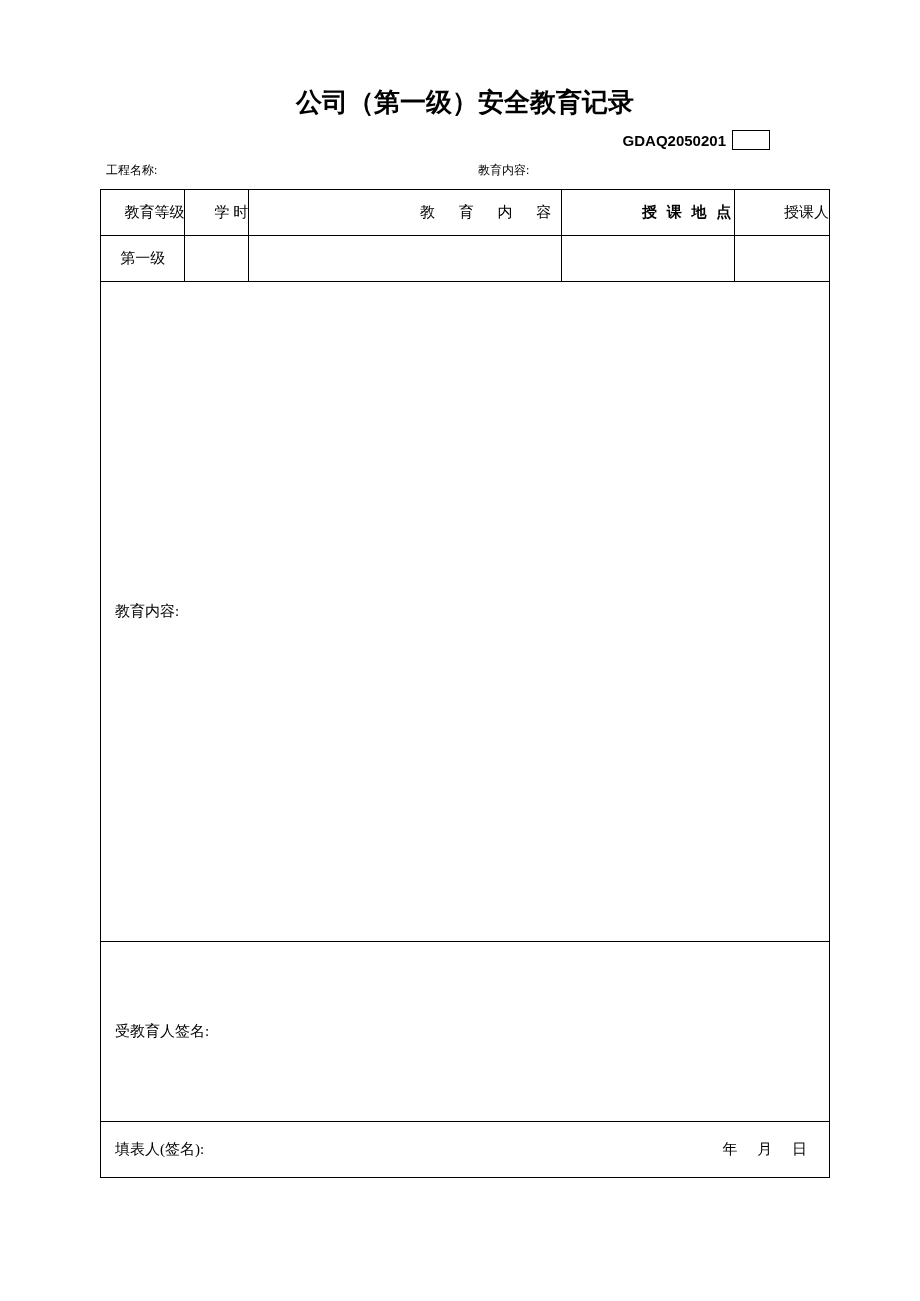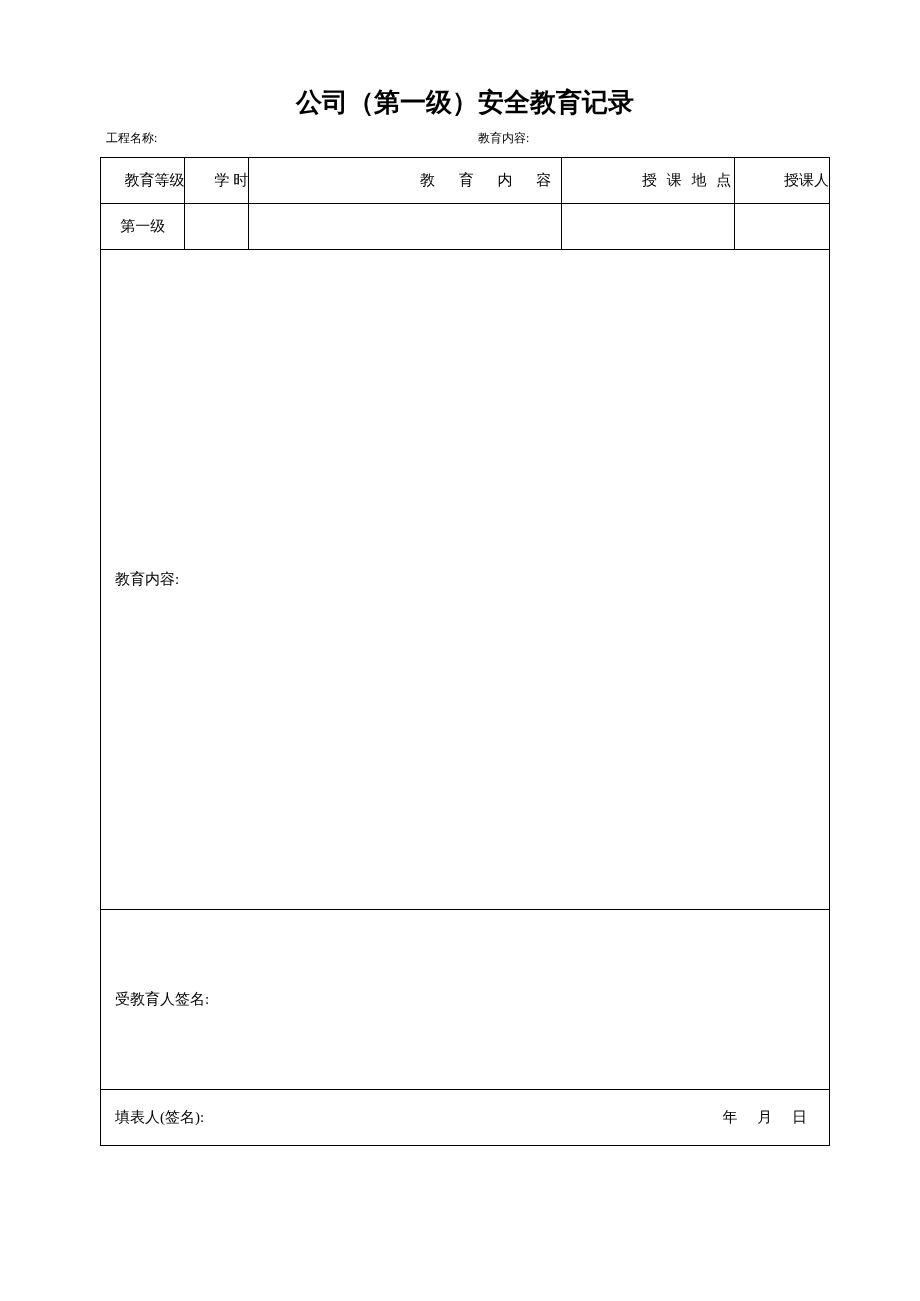--- a/index.html
+++ b/index.html
@@ -82,29 +82,33 @@
       vertical-align: middle;
       padding: 0 14px;
       margin-left: 48px;
     }
     .footer-inner {
       display: flex;
       justify-content: space-between;
       align-items: center;
     }
     .date-part span { margin: 0 8px; }
-    .spaced { letter-spacing: 3px; }
+    .spaced { letter-spacing: 3px; font-weight: bold; }
     .spaced-wide { letter-spacing: 10px; }
   </style>
 </head>
 <body>
 
 <div class="page">
   <h1 class="title">公司（第一级）安全教育记录</h1>
 
+  <div class="doc-code-row">
+    <span class="doc-code">GDAQ2050201</span>
+    <span class="code-box"></span>
+  </div>
 
   <div class="info-row">
     <div class="info-left">工程名称:</div>
     <div class="info-right">教育内容:</div>
   </div>
 
   <table class="form">
     <colgroup>
       <col style="width:82px">
       <col style="width:62px">

